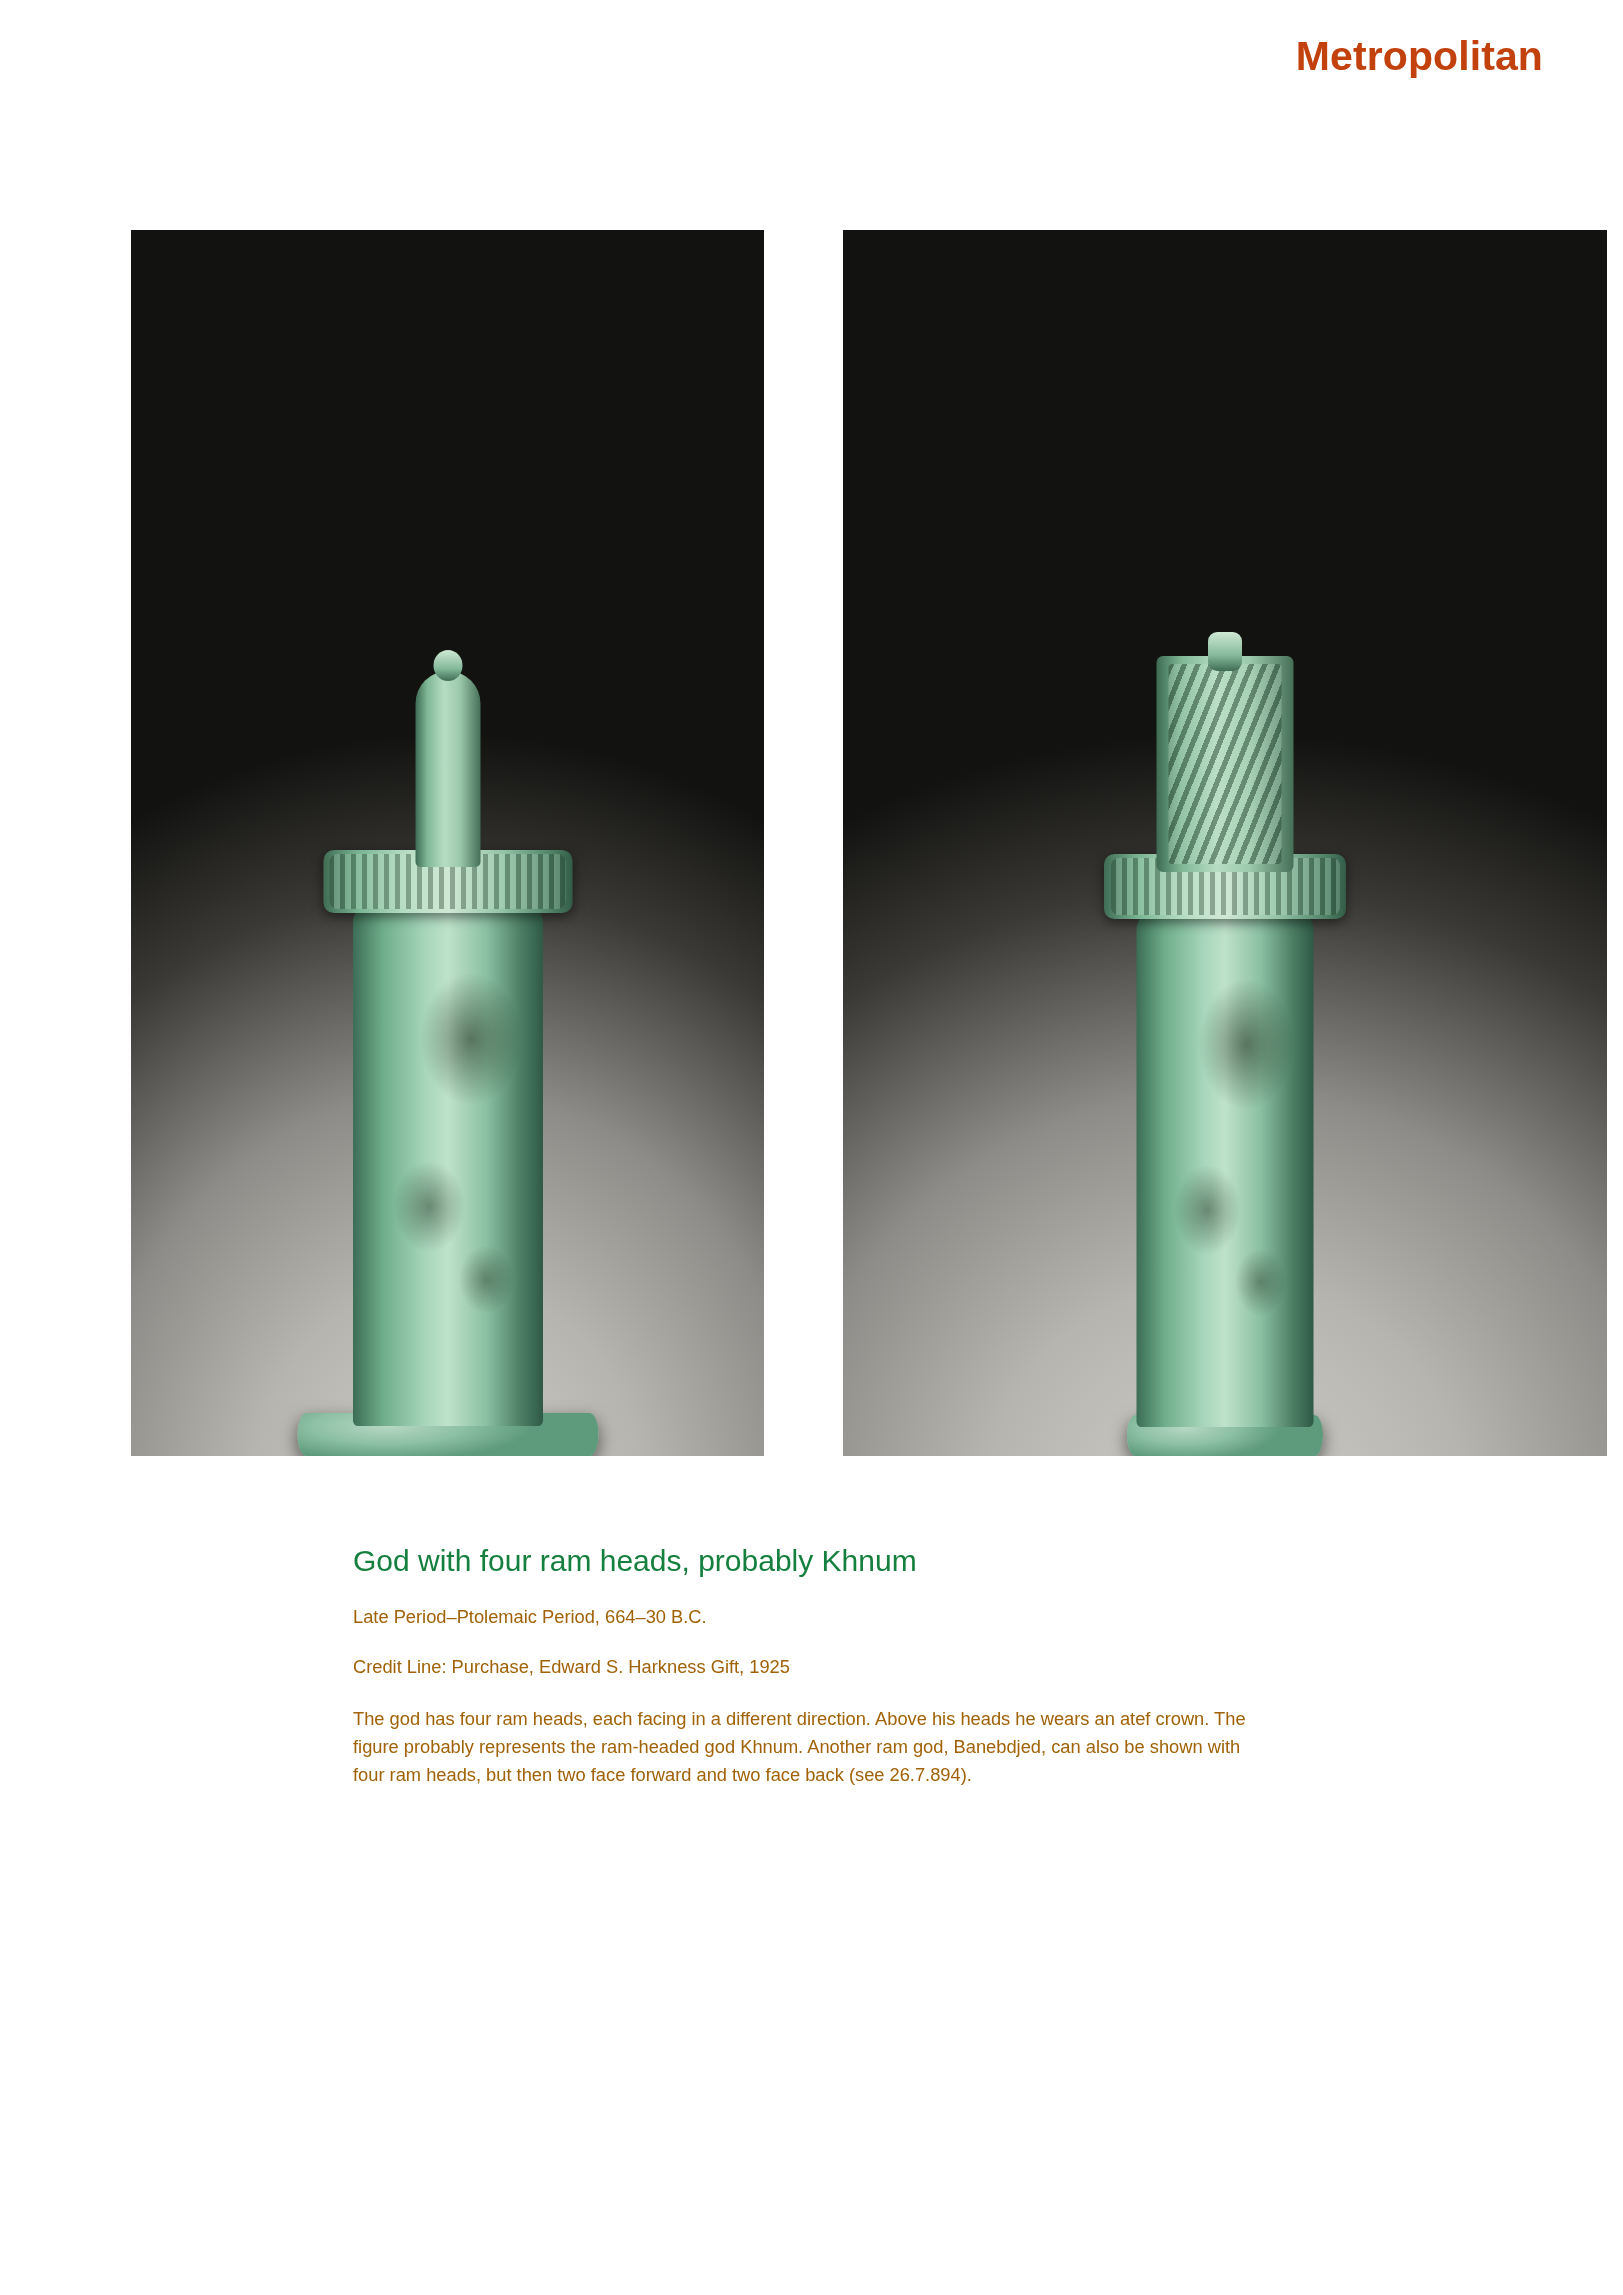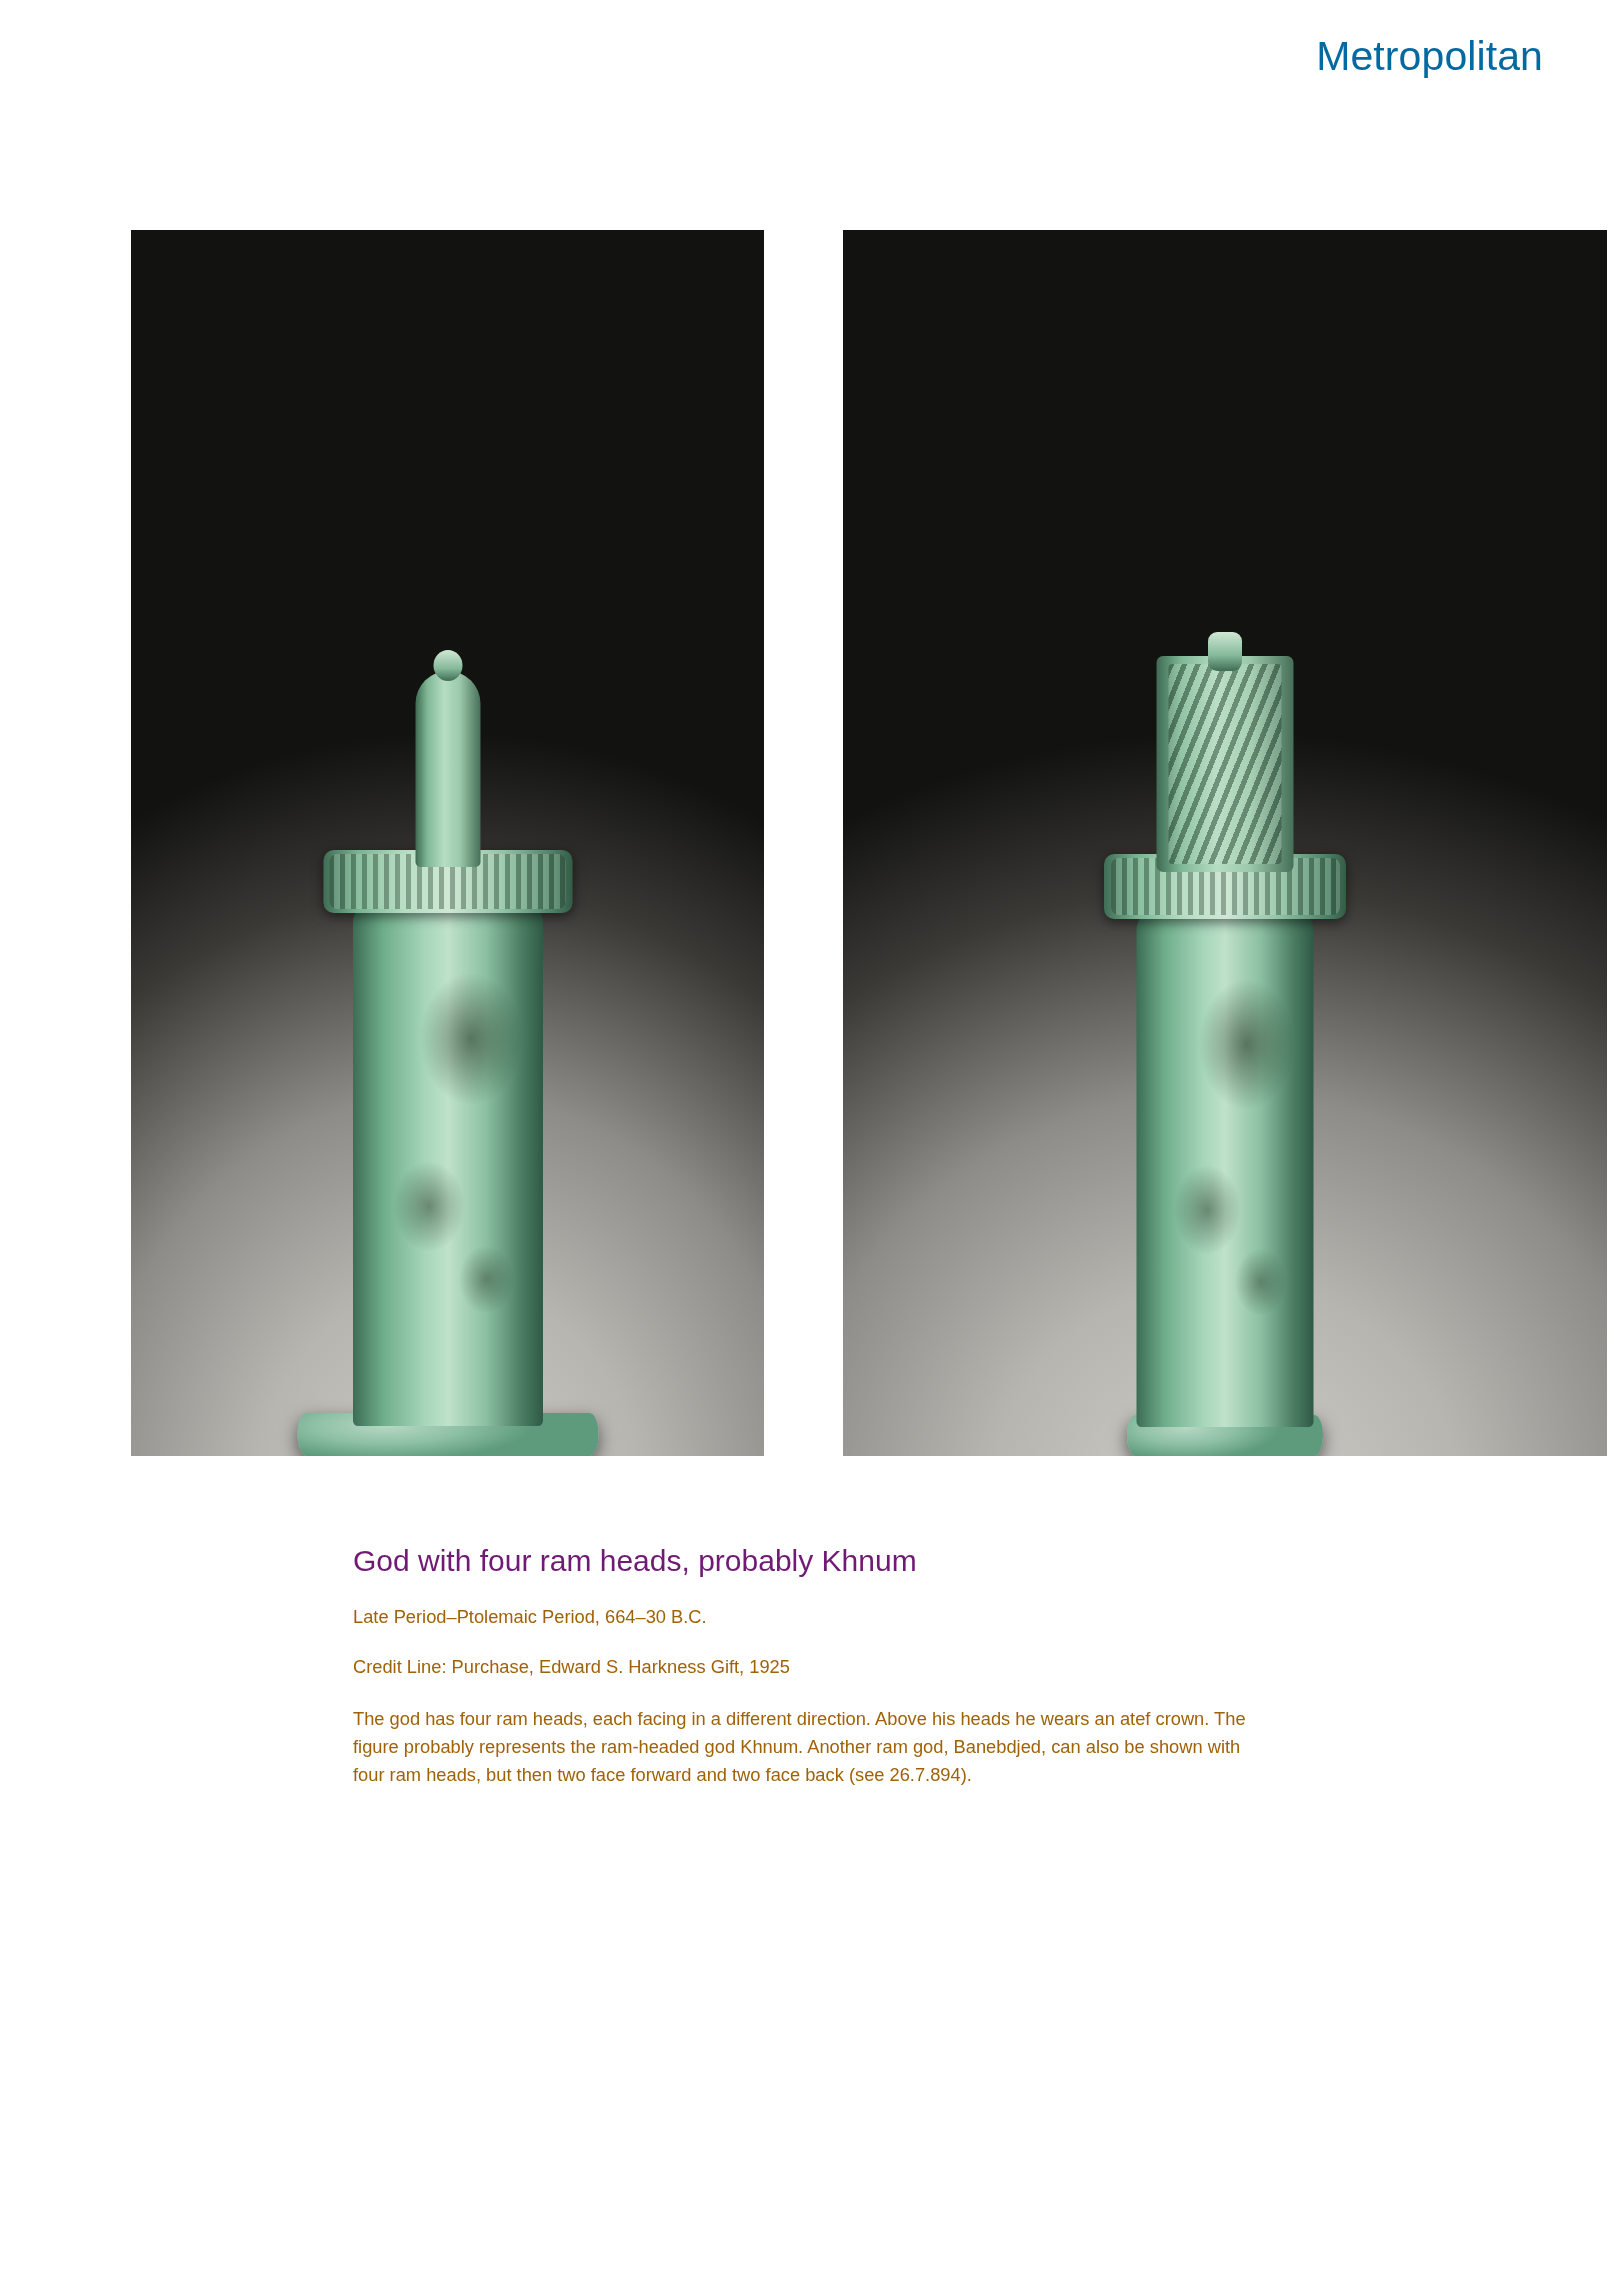--- a/index.html
+++ b/index.html
@@ -22,23 +22,23 @@
     top: 0;
     left: 0;
     width: 1623px;
     height: 164px;
   }
   .brand-title {
     position: absolute;
     right: 80px;
     top: 34px;
     font-size: 41px;
-    font-weight: 400;
+    font-weight: 700;
     letter-spacing: 0.1px;
-    color: #0369a1;
+    color: #c2410c;
     line-height: 1.1;
     white-space: nowrap;
   }
 
   
   .plates {
     position: absolute;
     top: 230px;
     left: 0;
     width: 1623px;
@@ -171,21 +171,21 @@
   
   .caption {
     position: absolute;
     left: 353px;
     top: 1543px;
     width: 929px;
   }
   .object-title {
     font-size: 30px;
     font-weight: 400;
-    color: #701a75;
+    color: #15803d;
     margin: 0 0 26px 0;
     line-height: 1.2;
   }
   .meta-line {
     font-size: 18.3px;
     line-height: 1.35;
     color: #a16207;
     margin: 0 0 25.5px 0;
   }
   .description {

